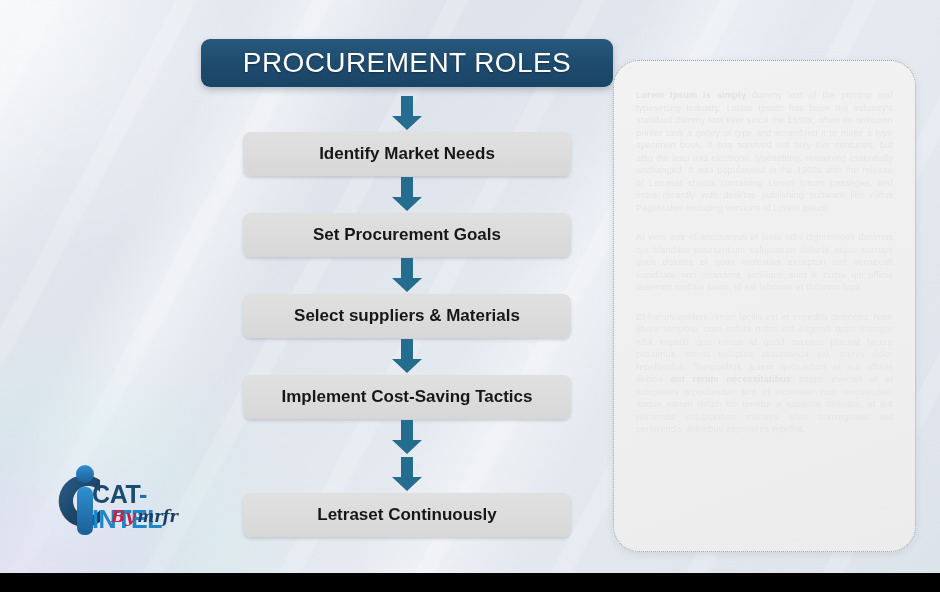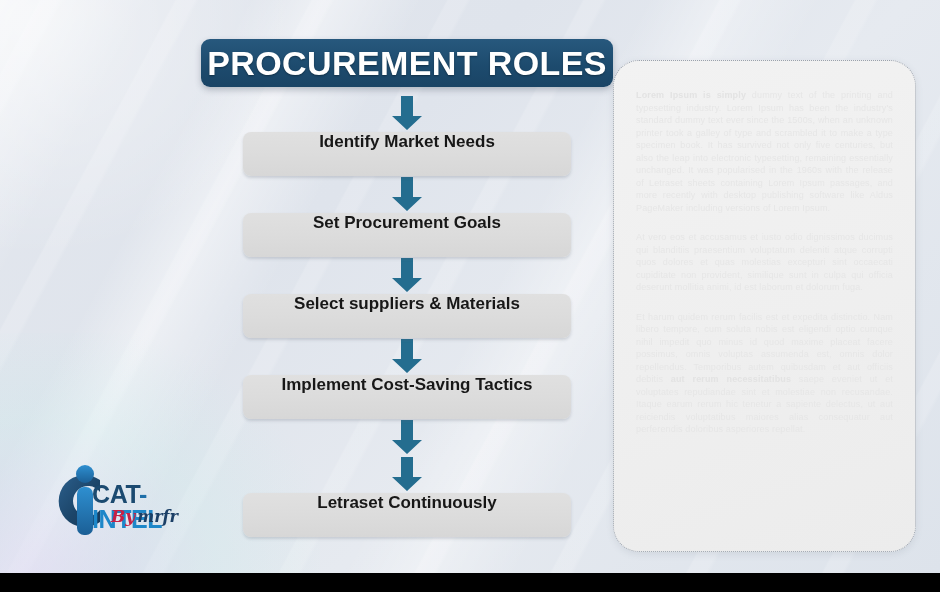--- a/index.html
+++ b/index.html
@@ -67,22 +67,22 @@
     width: 412px; height: 48px;
     border-radius: 9px;
     background: linear-gradient(180deg, #27587d 0%, #1d4b6e 55%, #1a4465 100%);
     box-shadow: 0 3px 6px rgba(60,70,90,0.30);
     display: flex;
     align-items: center;
     justify-content: center;
   }
   #title-banner .title-text {
     color: #ffffff;
-    font-size: 34px;
-    font-weight: bold;
+    font-size: 28px;
+    font-weight: normal;
     letter-spacing: 0.4px;
     text-shadow: 0 1px 2px rgba(0,0,0,0.35);
     white-space: nowrap;
   }
 
   
   #flow-chain {
     position: absolute;
     left: 243px; top: 95px;
     width: 328px;
@@ -96,21 +96,21 @@
   }
   .flow-arrow svg { display: block; }
   .flow-box {
     position: relative;
     width: 328px;
     height: 44px;
     border-radius: 8px;
     background: linear-gradient(180deg, #e0e0e0 0%, #dcdcdc 50%, #d7d7d7 100%);
     box-shadow: 0 2px 3px rgba(90,100,115,0.22);
     display: flex;
-    align-items: flex-start;
+    align-items: center;
     justify-content: center;
   }
   .flow-box .flow-label {
     color: #171717;
     font-size: 17px;
     font-weight: bold;
     white-space: nowrap;
   }
 
   

